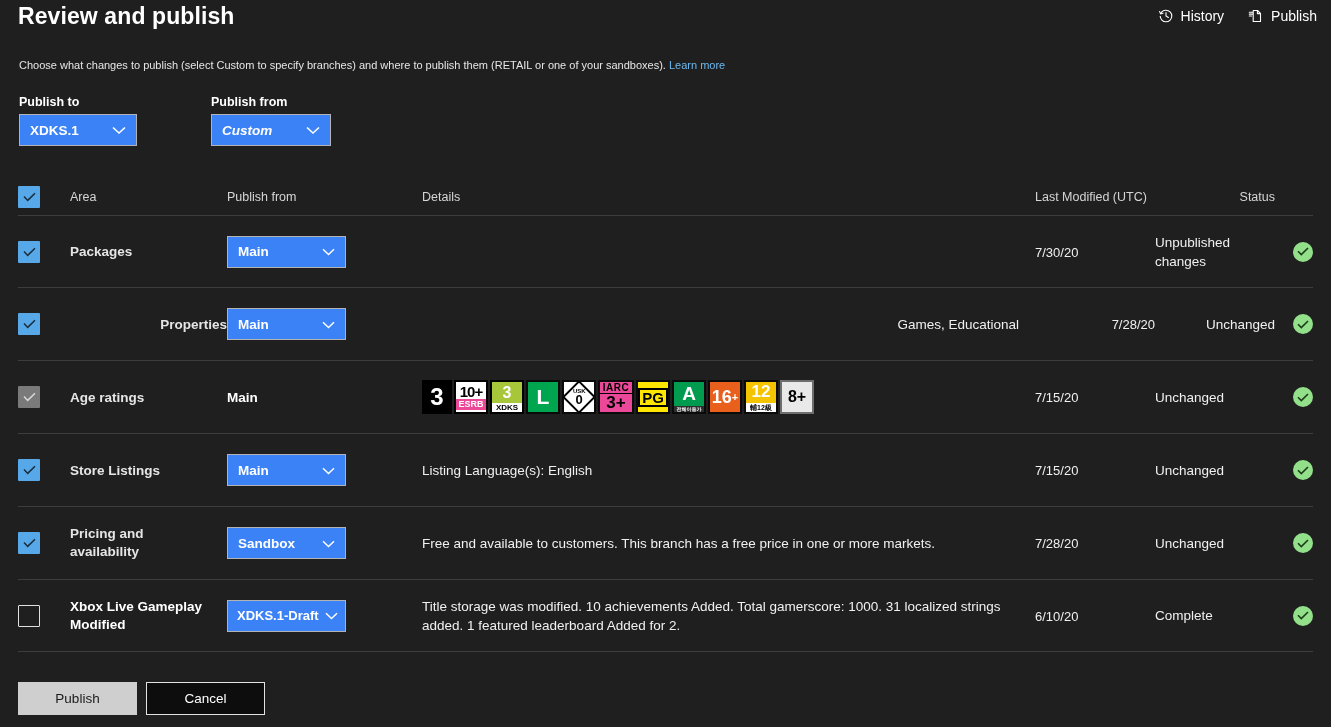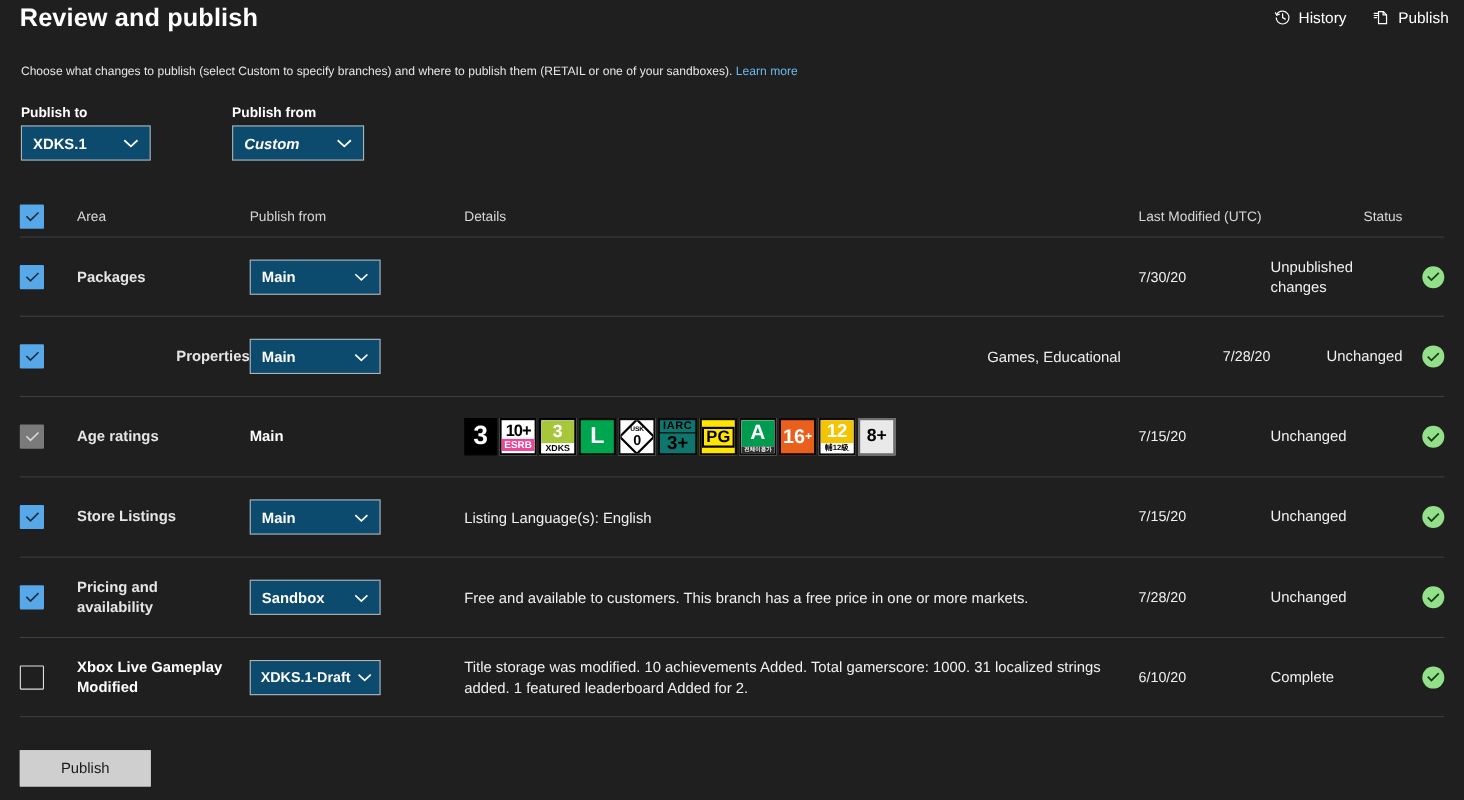--- a/index.html
+++ b/index.html
@@ -35,21 +35,21 @@
   }
   .link { color: #6cb8f0; cursor: pointer; }
 
   
   .topsel { position:absolute; }
   .topsel .lbl {
     font-size: 12.5px; font-weight: bold; color:#ffffff;
     margin-bottom: 5px; display:block;
   }
   .dd {
-    background:#0c4a6e; border:1px solid #b3b3b3;
+    background:#3b82f6; border:1px solid #b3b3b3;
     display:flex; align-items:center; justify-content:space-between;
     padding: 0 10px; font-size: 13.5px; font-weight: bold; color:#fff;
     cursor:pointer; user-select:none;
   }
   .dd .chev { flex:0 0 auto; margin-left:8px; }
   .dd-top { width: 118px; height: 32px; }
   #pub-to-dd { width: 118px; }
   #pub-from-dd { width: 120px; font-style: italic; }
 
   
@@ -112,21 +112,21 @@
   .b-pegi .b2{ font-size:8px; line-height:10px; color:#000; background:#fff; width:100%; text-align:center; font-weight:bold; }
   .b-l       { background:#00a550; color:#fff; font-size:21px; border:2px solid #0a0a0a; }
   .b-usk     { background:#fff; border:2px solid #0a0a0a; }
   .b-usk .dia{
     width:24px; height:24px; border:2px solid #000; transform:rotate(45deg);
     display:flex; align-items:center; justify-content:center;
   }
   .b-usk .inner { transform:rotate(-45deg); text-align:center; color:#000; }
   .b-usk .u  { font-size:6px; line-height:6px; font-weight:bold; }
   .b-usk .n  { font-size:13px; line-height:12px; font-weight:bold; }
-  .b-iarc    { background:#0f766e; color:#000; flex-direction:column; border:2px solid #0a0a0a; width:36px; }
+  .b-iarc    { background:#ec4899; color:#000; flex-direction:column; border:2px solid #0a0a0a; width:36px; }
   .b-iarc .t { font-size:10px; line-height:11px; letter-spacing:.5px; border-bottom:1.5px solid #000; width:100%; text-align:center;}
   .b-iarc .b2{ font-size:17px; line-height:18px; width:100%; text-align:center; }
   .b-pg      { background:#ffe600; border:2px solid #0a0a0a; }
   .b-pg .t   { color:#000; font-size:15px; border:2px solid #000; padding:0 2px; line-height:15px; }
   .b-gsrr    { background:#fff; flex-direction:column; border:2px solid #0a0a0a; }
   .b-gsrr .t { background:#009b4e; color:#fff; font-size:19px; line-height:24px; width:100%; text-align:center; }
   .b-gsrr .b2{ font-size:5px; line-height:7px; color:#fff; background:#2e2e2e; width:100%; text-align:center; }
   .b-16      { background:#e8601c; color:#fff; font-size:18px; border:2px solid #0a0a0a; }
   .b-16 sup  { font-size:11px; }
   .b-12      { background:#fff; flex-direction:column; border:2px solid #0a0a0a; }
@@ -441,15 +441,16 @@
               <path d="M1 4.2 L4.3 7.6 L11 1" fill="none" stroke="#1d3b1a" stroke-width="1.6"></path>
             </svg>
         </div>
       </div>
     </div>
 
   </div>
 
   <div class="footer">
     <div class="btn btn-primary">Publish</div>
+    <div class="btn btn-secondary">Cancel</div>
   </div>
 
 </div>
 
 </body></html>

